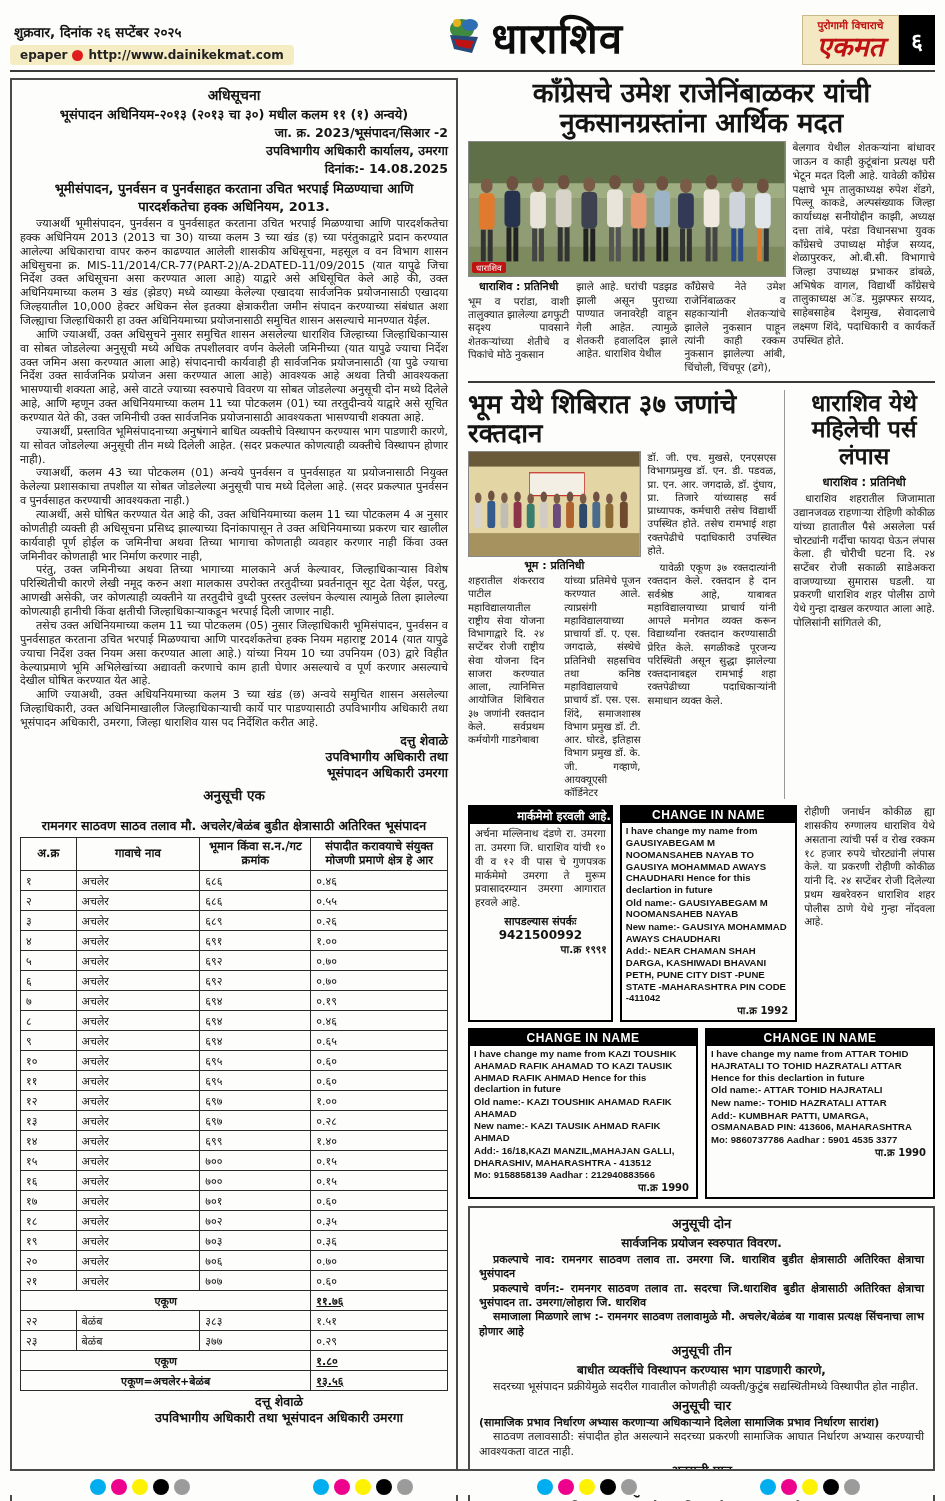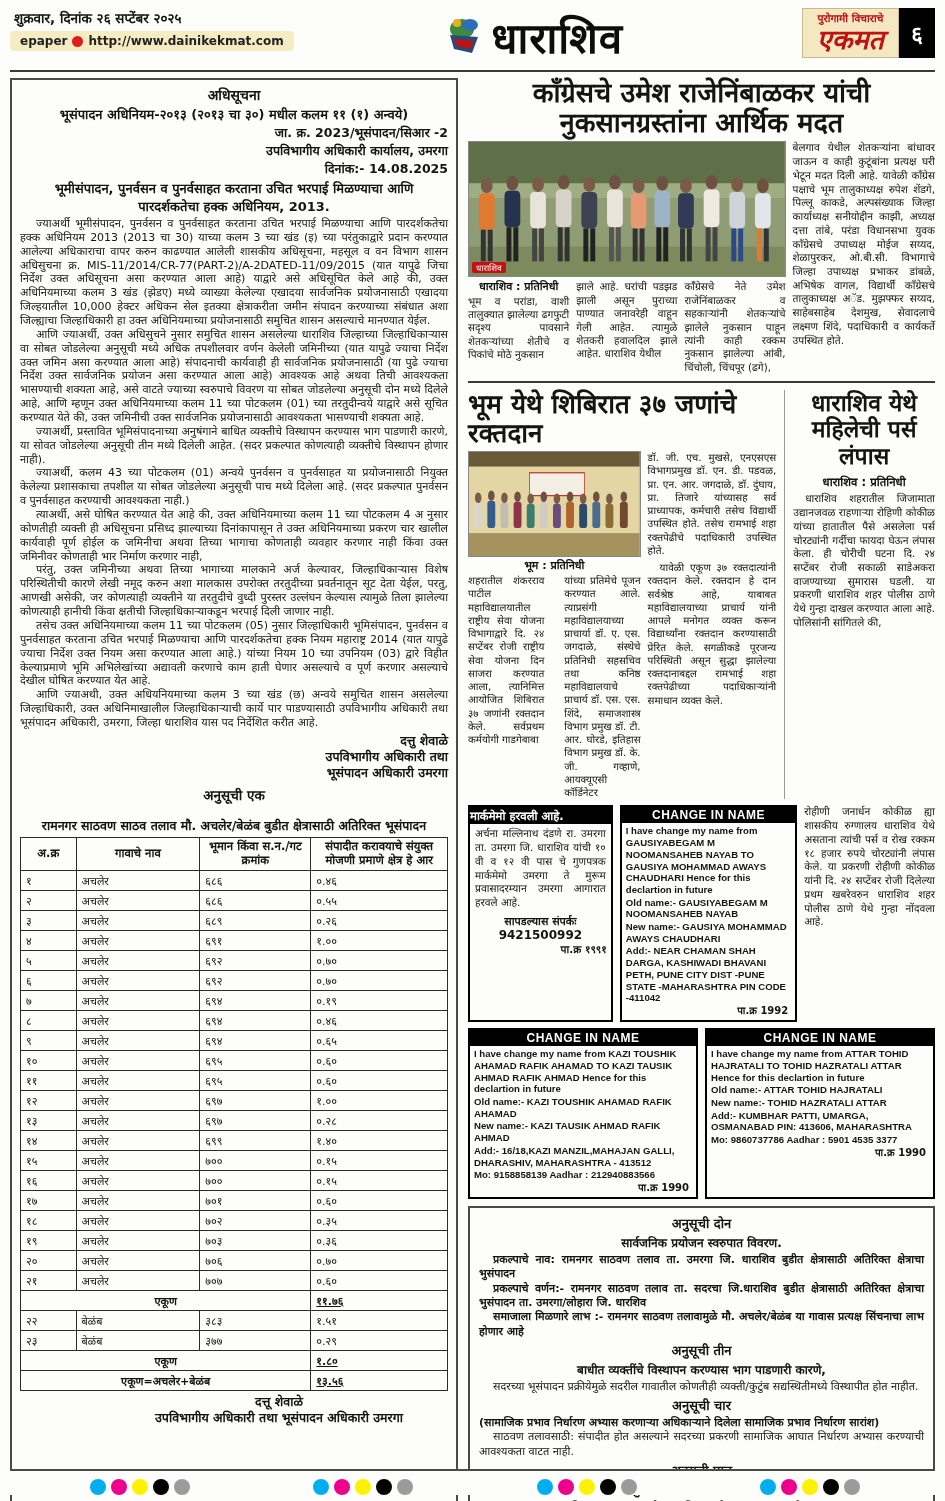--- a/index.html
+++ b/index.html
@@ -3,21 +3,21 @@
 <meta charset="utf-8">
 <style>
   * { box-sizing: border-box; }
   html,body { margin:0; padding:0; background:#e9e9e9; }
   .page {
     position:relative; width:945px; height:1501px; margin:0 auto;
     background:#fdfdfb; overflow:hidden; color:#141414;
     font-family:"DejaVu Sans", sans-serif;
   }
   
-  .masthead { display:flex; align-items:flex-start; margin:8px 10px 0 10px; padding-bottom:5px; border-bottom:2px solid #3a3a3a; }
+  .masthead { display:flex; align-items:flex-end; margin:8px 10px 0 10px; padding-bottom:5px; border-bottom:2px solid #3a3a3a; }
   .mh-left { width:255px; }
   .mh-date { font-weight:bold; font-size:13.5px; padding:1px 4px; }
   .mh-epaper { margin-top:3px; background:#f6ecc4; border-radius:4px; padding:3px 10px; font-size:12px; display:flex; align-items:center; gap:5px; width:fit-content; font-weight:bold; color:#222; }
   .red-dot { width:11px; height:11px; border-radius:50%; background:#e01b1b; display:inline-block; }
   .mh-center { flex:1; display:flex; align-items:center; justify-content:center; gap:8px; }
   .mh-title { font-size:42px; font-weight:bold; letter-spacing:1px; color:#0d0d0d; }
   .mh-right { display:flex; align-items:stretch; }
   .ekmat-box { background:#f3e8c2; border:1px solid #c9b98a; padding:2px 14px 4px; text-align:center; }
   .ekmat-top { color:#c01212; font-size:10.5px; font-weight:bold; }
   .ekmat-brand { color:#c01212; font-size:27px; font-weight:bold; font-style:italic; line-height:1; margin-top:1px; }
@@ -61,21 +61,21 @@
   .a2-body { display:flex; gap:7px; }
   .a2-left { width:56%; }
   .a2-side { flex:1; font-size:10.2px; line-height:1.3; text-align:justify; }
   .cols2 { display:flex; gap:20px; margin-top:2px; }
   .cols2 > div { flex:1; font-size:10.2px; line-height:1.3; text-align:justify; }
   .a3 { flex:1; border-left:1px solid #999; padding-left:8px; }
   .a3-head { font-size:23px; font-weight:bold; text-align:center; line-height:1.15; margin:0 0 5px; }
   .a3-text { font-size:10.4px; line-height:1.32; text-align:justify; }
   .rowB { display:flex; gap:7px; margin-top:6px; align-items:stretch; }
   .memo-box { width:31%; border:2.5px solid #000; }
-  .memo-head { background:#000; color:#fff; font-weight:bold; font-size:11.5px; text-align:left; padding:1px 0; }
+  .memo-head { background:#000; color:#fff; font-weight:bold; font-size:11.5px; text-align:right; padding:1px 0; }
   .memo-body { padding:3px 5px; font-size:10.4px; line-height:1.32; text-align:justify; }
   .memo-contact { text-align:center; font-weight:bold; font-size:11px; }
   .memo-phone { text-align:center; font-weight:bold; font-size:12px; }
   .memo-ref { text-align:right; font-weight:bold; font-size:10.5px; padding-right:4px; }
   .cin { border:2.5px solid #000; font-family:"Liberation Sans", sans-serif; }
   .cin-1 { width:38%; }
   .cin-head { background:#000; color:#fff; text-align:center; font-weight:bold; font-size:12px; padding:1px 0; letter-spacing:.5px; }
   .cin-body { padding:2px 4px; font-size:9.6px; line-height:1.22; font-weight:bold; }
   .cin-body p { margin:0 0 1px; }
   .cin-ref { text-align:right; font-family:"DejaVu Sans", sans-serif; font-size:10px; padding-right:3px; }

